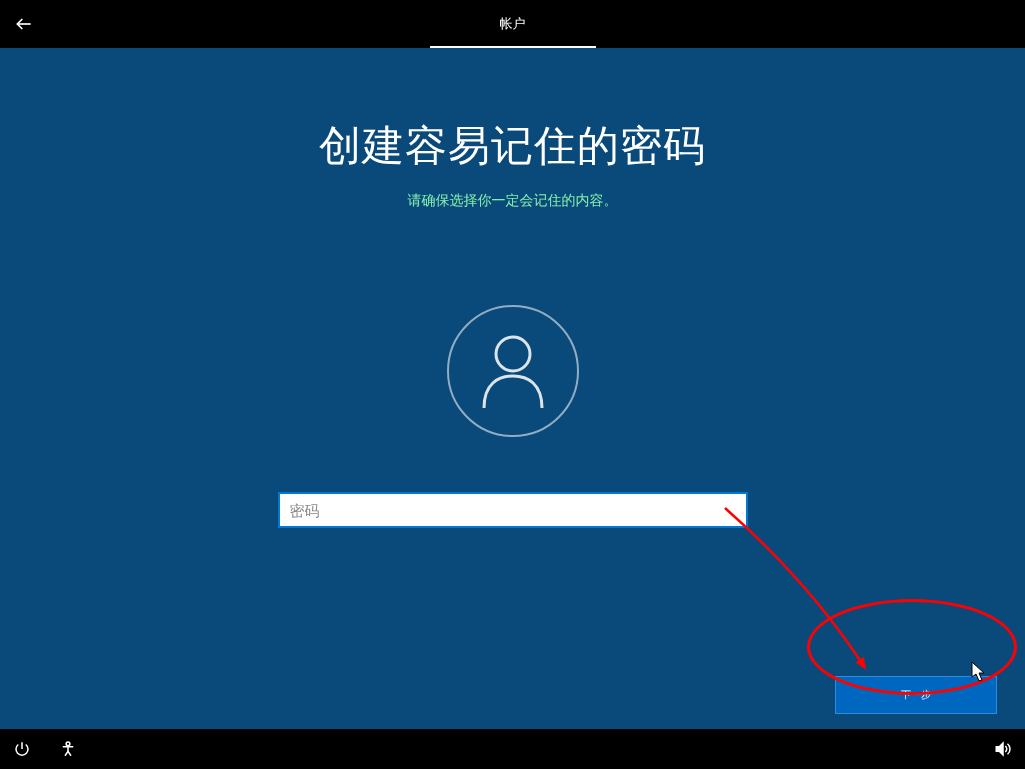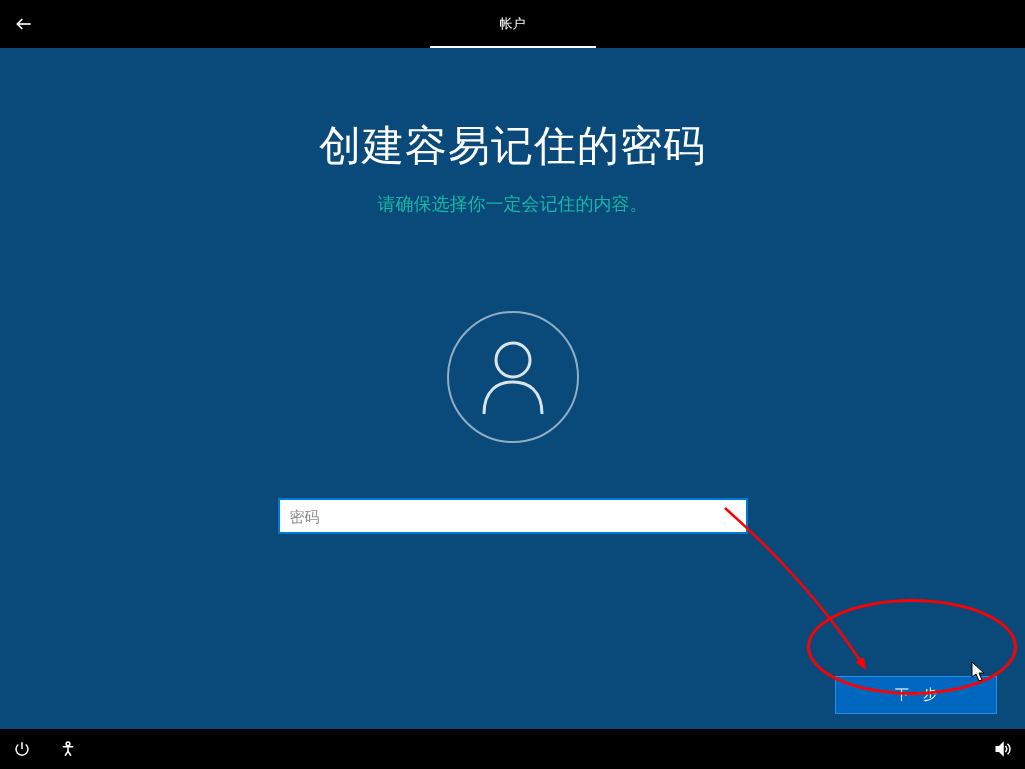--- a/index.html
+++ b/index.html
@@ -65,22 +65,22 @@
       align-items: center;
     }
     .title {
       margin-top: 70px;
       font-size: 42px;
       font-weight: 300;
       letter-spacing: 1px;
     }
     .subtitle {
       margin-top: 18px;
-      font-size: 18px;
-      color: #14b8a6;
+      font-size: 14px;
+      color: #86efac;
     }
     .avatar {
       margin-top: 95px;
       width: 132px;
       height: 132px;
       border: 2px solid rgba(255,255,255,0.55);
       border-radius: 50%;
       display: flex;
       align-items: center;
       justify-content: center;
@@ -100,21 +100,21 @@
     .pwd-input::placeholder { color: #888; }
     .next-btn {
       position: absolute;
       right: 28px;
       bottom: 15px;
       width: 162px;
       height: 38px;
       background: #0067c0;
       border: 1px solid #2c8ddb;
       color: #fff;
-      font-size: 14px;
+      font-size: 10px;
       display: flex;
       align-items: center;
       justify-content: center;
       cursor: pointer;
     }
     .bottom-bar {
       position: absolute;
       bottom: 0;
       left: 0;
       right: 0;

